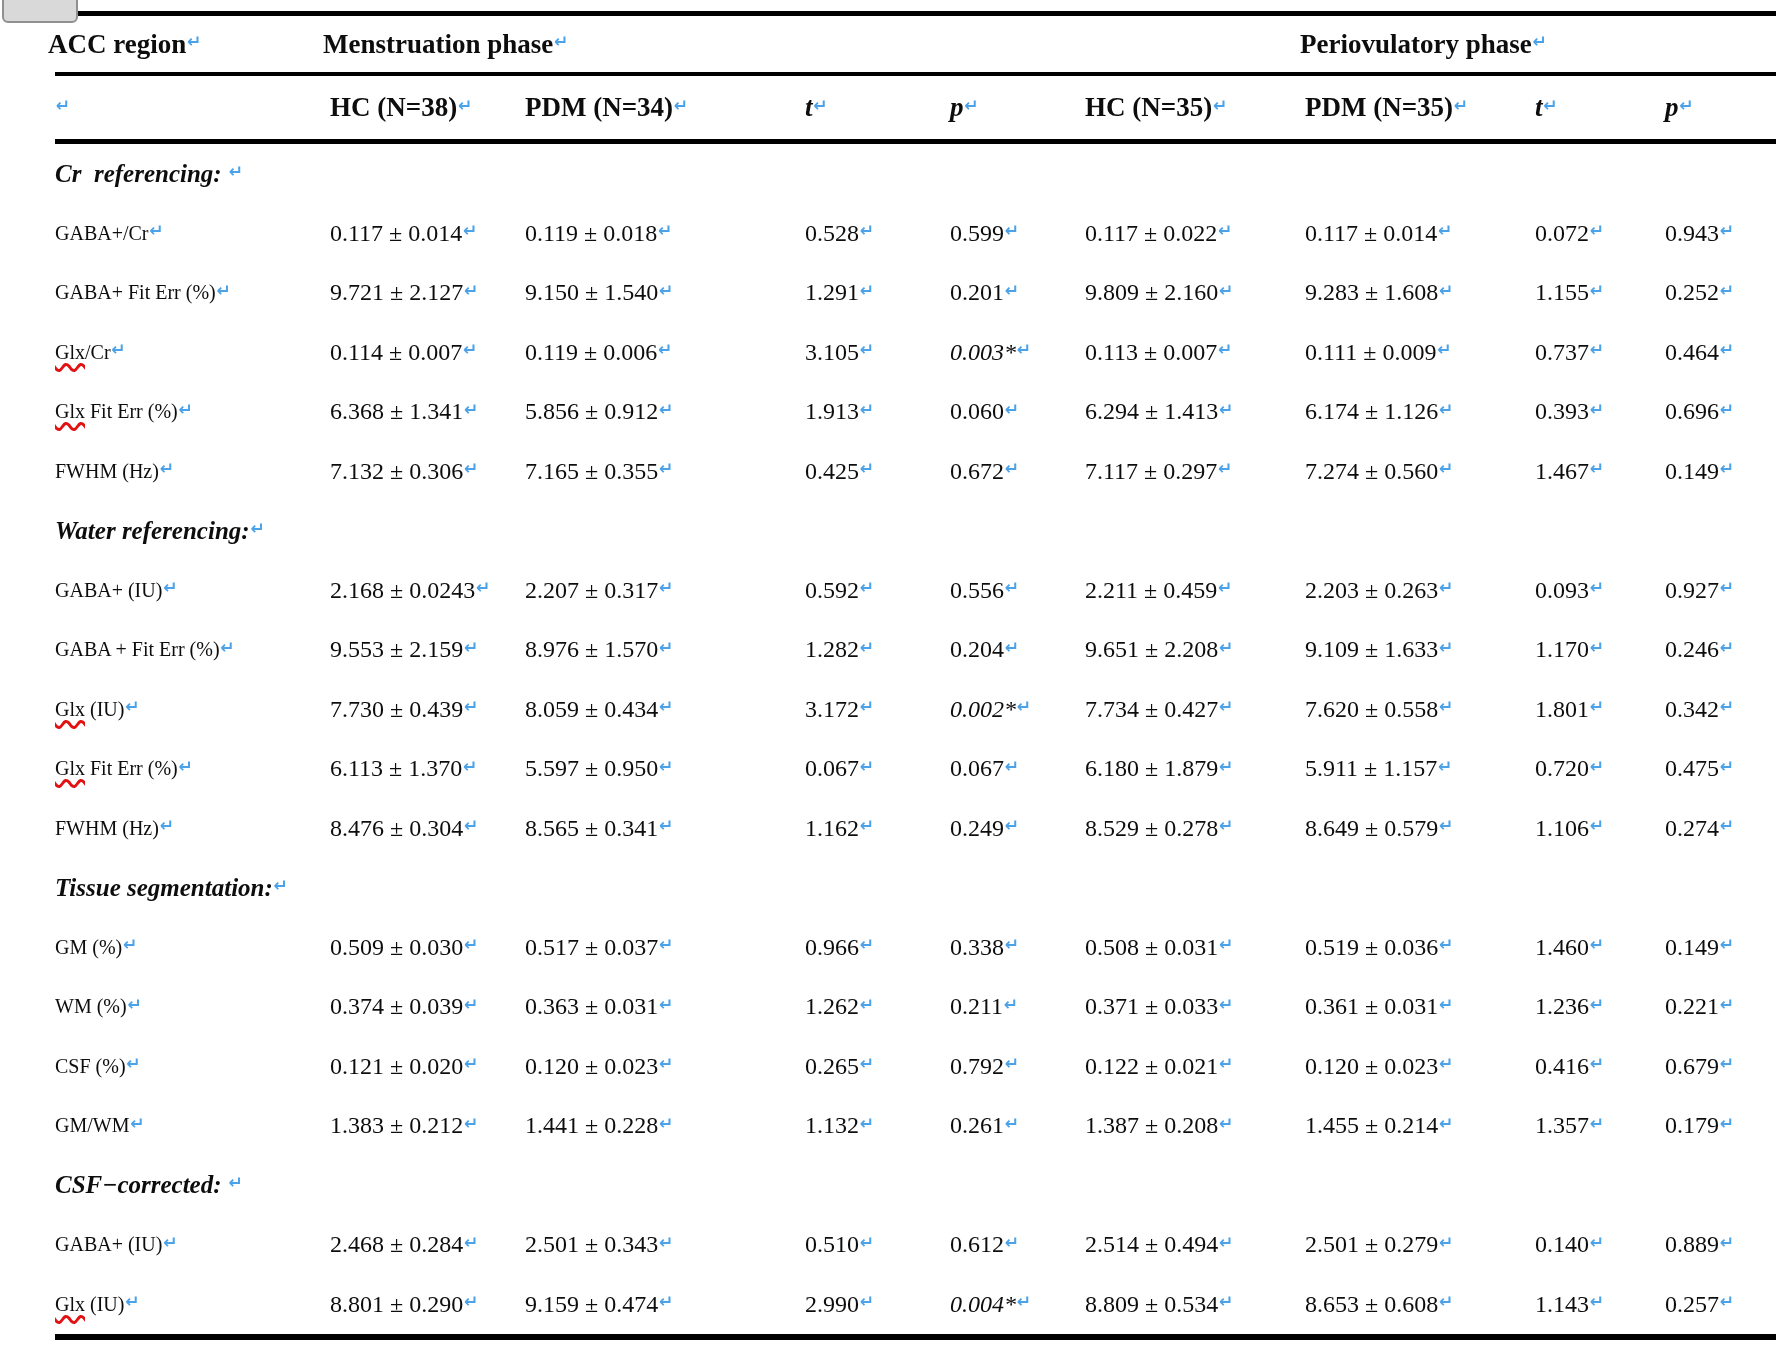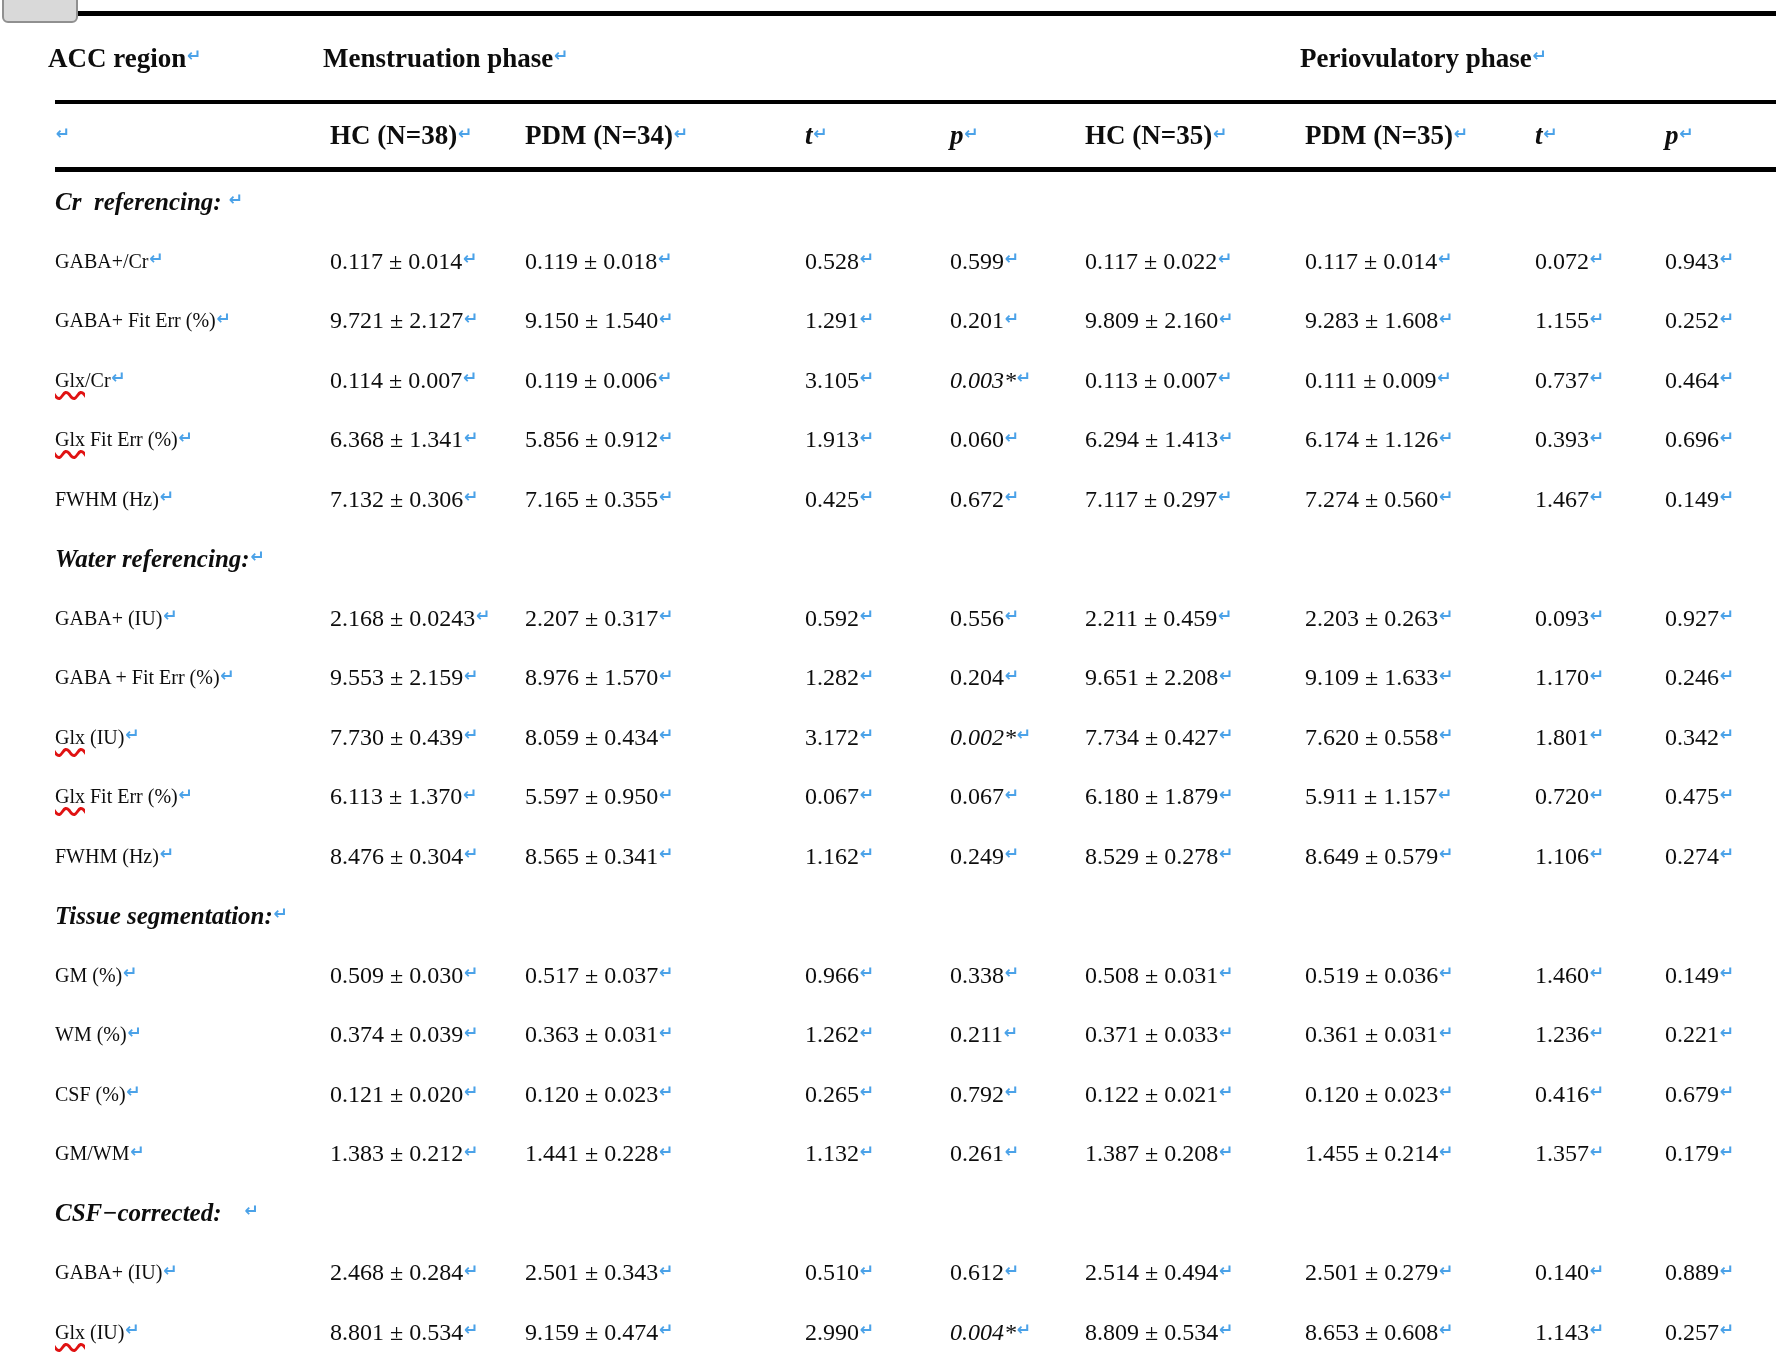--- a/index.html
+++ b/index.html
@@ -15,21 +15,21 @@
   .tablewrap { position:absolute; top:11px; left:0; width:1776px; }
   .rule { background:#000; margin-left:55px; width:1721px; }
   .rule-top { height:5px; }
   .rule-mid1 { height:4px; }
   .rule-mid2 { height:5px; }
   .rule-bottom { height:6px; }
   .grid {
     display:grid; margin-left:55px; width:1721px;
     grid-template-columns:275px 195px 280px 145px 135px 220px 230px 130px 111px;
   }
-  .header1 { height:84px;margin-left:48px; }
+  .header1 { height:56px;margin-left:48px; }
   .header2 { height:63px; }
   .brow { height:59.5px; }
   .cell { display:flex; align-items:center; white-space:pre; overflow:visible; }
   .span4a { grid-column:2 / span 4; }
   .span4b { grid-column:6 / span 4;justify-content:center; }
   .htext { font-weight:bold; font-size:27px; }
   .it { font-style:italic; }
   .rlabel { font-size:20px; }
   .slabel { font-weight:bold; font-style:italic; font-size:25px; }
   .val { font-size:24px; }
@@ -257,36 +257,36 @@
           <div class="cell"><span class="val">1.383 ± 0.212</span><span class="pmark">↵</span></div>
           <div class="cell"><span class="val">1.441 ± 0.228</span><span class="pmark">↵</span></div>
           <div class="cell"><span class="val">1.132</span><span class="pmark">↵</span></div>
           <div class="cell"><span class="val">0.261</span><span class="pmark">↵</span></div>
           <div class="cell"><span class="val">1.387 ± 0.208</span><span class="pmark">↵</span></div>
           <div class="cell"><span class="val">1.455 ± 0.214</span><span class="pmark">↵</span></div>
           <div class="cell"><span class="val">1.357</span><span class="pmark">↵</span></div>
           <div class="cell"><span class="val">0.179</span><span class="pmark">↵</span></div>
         </div>
         <div class="grid brow">
-          <div class="cell" style="grid-column: 1 / -1; gap: 16px;"><span class="slabel">CSF−corrected: </span><span class="pmark">↵</span></div>
+          <div class="cell" style="grid-column: 1 / -1;"><span class="slabel">CSF−corrected: </span><span class="pmark">↵</span></div>
         </div>
         <div class="grid brow">
           <div class="cell"><span class="rlabel">GABA+ (IU)</span><span class="pmark">↵</span></div>
           <div class="cell"><span class="val">2.468 ± 0.284</span><span class="pmark">↵</span></div>
           <div class="cell"><span class="val">2.501 ± 0.343</span><span class="pmark">↵</span></div>
           <div class="cell"><span class="val">0.510</span><span class="pmark">↵</span></div>
           <div class="cell"><span class="val">0.612</span><span class="pmark">↵</span></div>
           <div class="cell"><span class="val">2.514 ± 0.494</span><span class="pmark">↵</span></div>
           <div class="cell"><span class="val">2.501 ± 0.279</span><span class="pmark">↵</span></div>
           <div class="cell"><span class="val">0.140</span><span class="pmark">↵</span></div>
           <div class="cell"><span class="val">0.889</span><span class="pmark">↵</span></div>
         </div>
         <div class="grid brow">
           <div class="cell"><span class="rlabel"><span class="sp">Glx</span> (IU)</span><span class="pmark">↵</span></div>
-          <div class="cell"><span class="val">8.801 ± 0.534</span><span class="pmark">↵</span></div>
+          <div class="cell"><span class="val">8.801 ± 0.290</span><span class="pmark">↵</span></div>
           <div class="cell"><span class="val">9.159 ± 0.474</span><span class="pmark">↵</span></div>
           <div class="cell"><span class="val">2.990</span><span class="pmark">↵</span></div>
           <div class="cell"><span class="val starred">0.004*</span><span class="pmark">↵</span></div>
           <div class="cell"><span class="val">8.809 ± 0.534</span><span class="pmark">↵</span></div>
           <div class="cell"><span class="val">8.653 ± 0.608</span><span class="pmark">↵</span></div>
           <div class="cell"><span class="val">1.143</span><span class="pmark">↵</span></div>
           <div class="cell"><span class="val">0.257</span><span class="pmark">↵</span></div>
         </div>
       </div>
 

